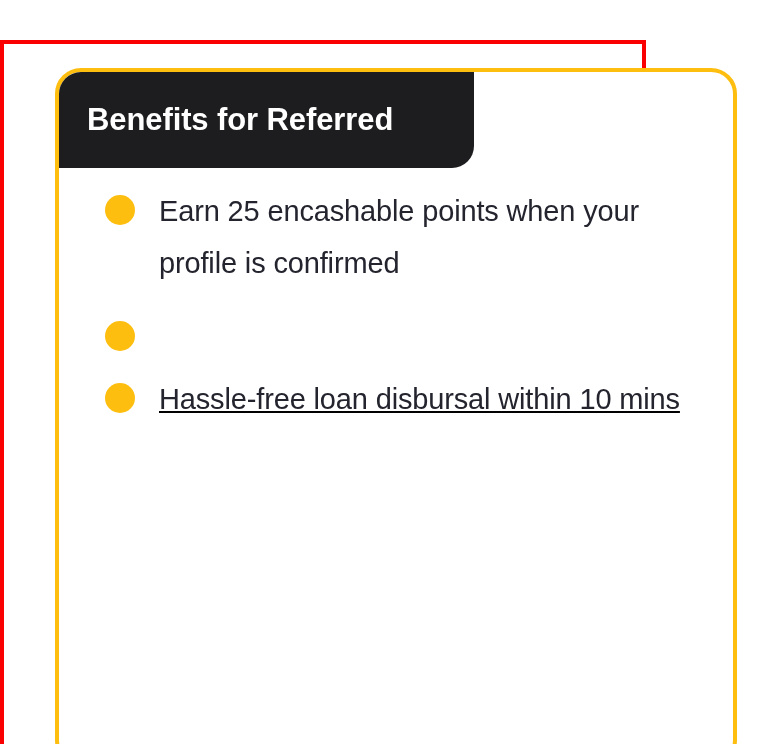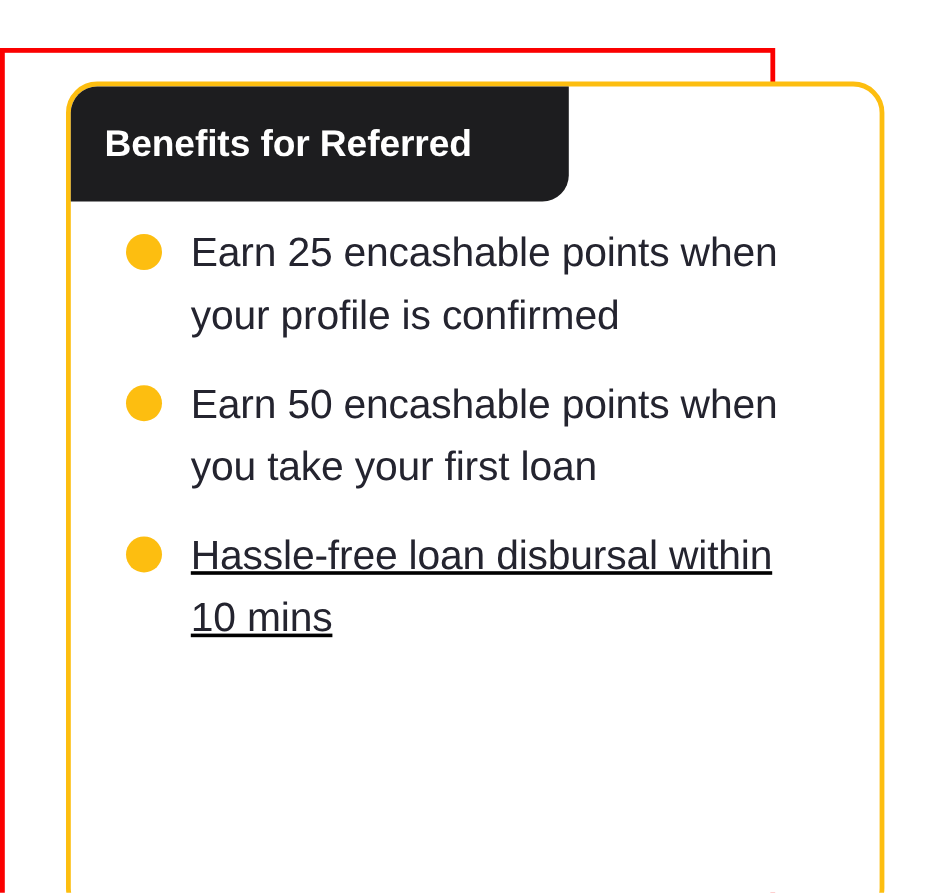--- a/index.html
+++ b/index.html
@@ -83,21 +83,21 @@
     flex: 0 0 auto;
     width: 30px;
     height: 30px;
     border-radius: 50%;
     background: #fdbe10;
     margin-top: 10px;
   }
   .benefit-text {
     margin-left: 24px;
     color: #24242f;
-    font-size: 34px;
+    font-size: 29px;
     line-height: 52px;
     font-weight: 400;
     letter-spacing: -0.15px;
     max-width: 530px;
   }
 </style>
 </head>
 <body>
 
 <div class="screen">
@@ -110,21 +110,20 @@
 
     <ul class="benefits-list">
 
       <li class="benefit-item">
         <span class="bullet-dot"></span>
         <span class="benefit-text">Earn 25 encashable points when your profile is confirmed</span>
       </li>
 
       <li class="benefit-item">
         <span class="bullet-dot"></span>
-        <span class="benefit-text">Earn 50 encashable points when you take your first loan</span>
       </li>
 
       <li class="benefit-item">
         <span class="bullet-dot"></span>
         <span class="benefit-text">Hassle-free loan disbursal within 10 mins</span>
       </li>
 
     </ul>
 
   </div>

